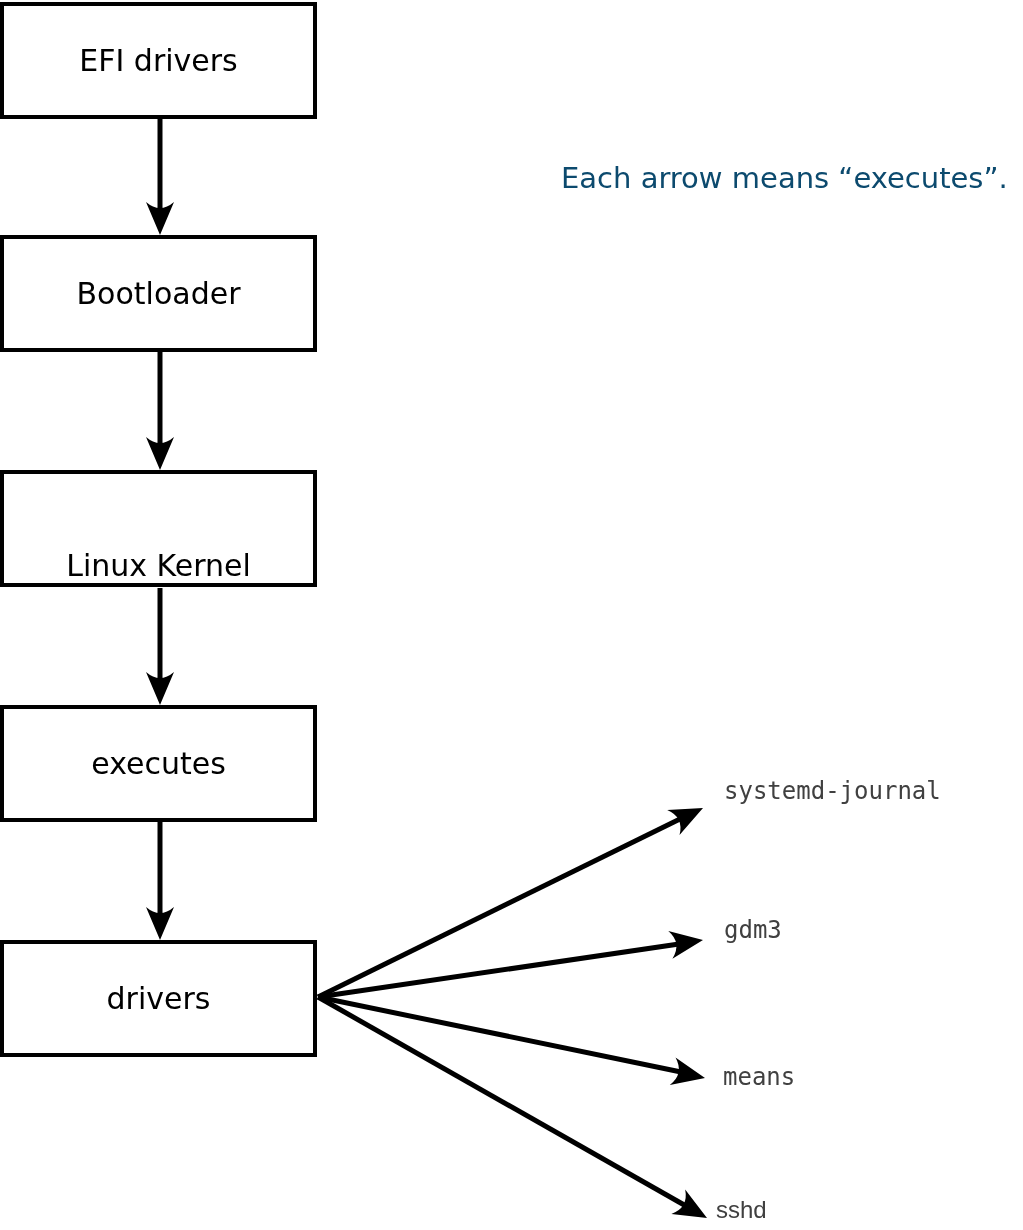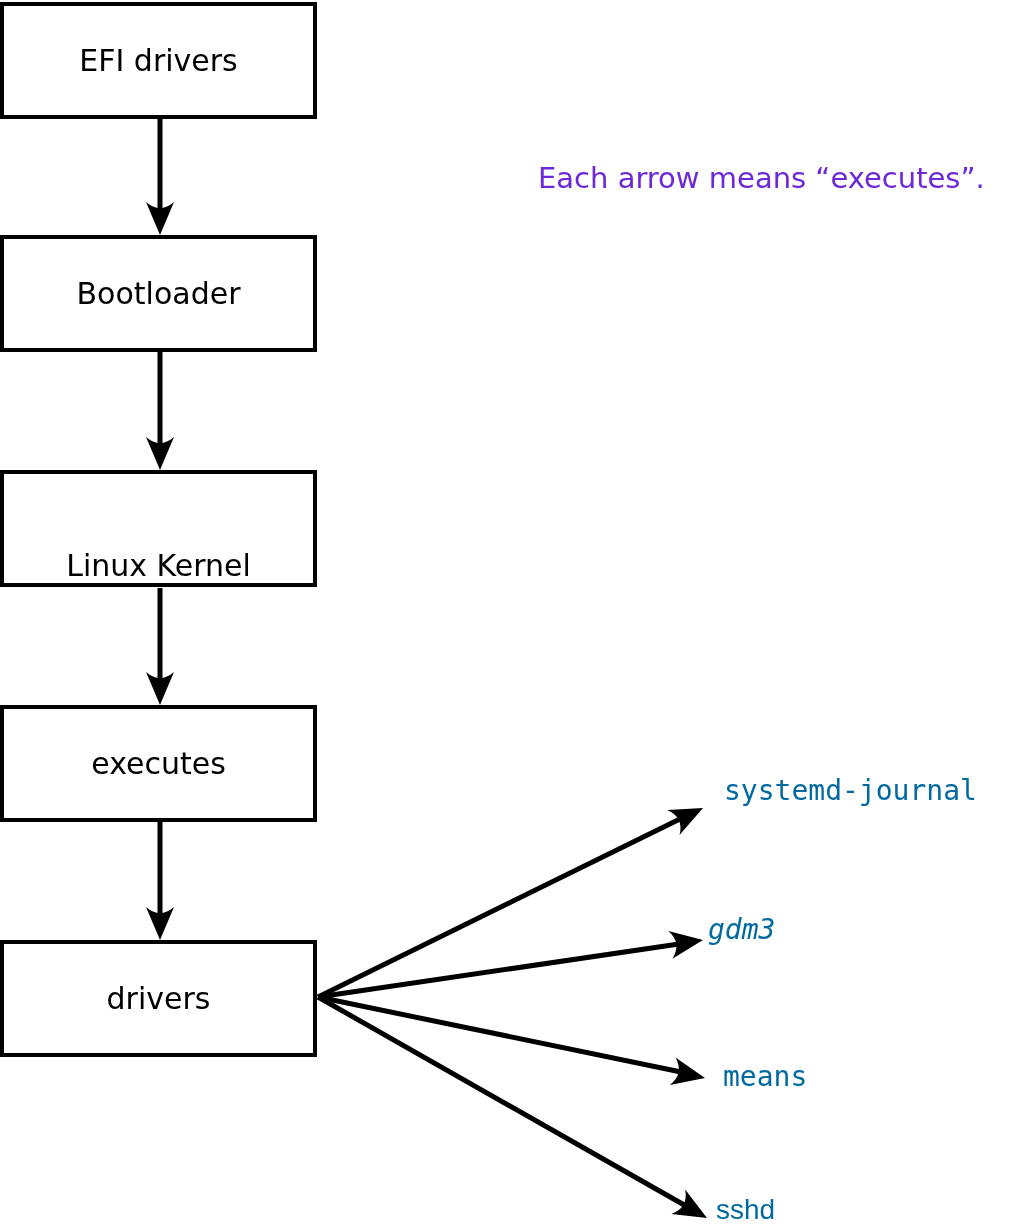--- a/index.html
+++ b/index.html
@@ -39,37 +39,37 @@
     color: #000000;
     white-space: nowrap;
   }
   .b1 { top: 2px; }
   .b2 { top: 235px; }
   .b3 { top: 470px; align-items: flex-end; }
   .b4 { top: 705px; }
   .b5 { top: 940px; }
   .note {
     position: absolute;
-    left: 538px;
+    left: 561px;
     top: 161px;
     font-size: 29px;
-    color: #6d28d9;
+    color: #0c4a6e;
     white-space: nowrap;
   }
   .proc-label {
     position: absolute;
-    font-size: 28px;
-    color: #0369a1;
+    font-size: 24px;
+    color: #404040;
     white-space: nowrap;
     line-height: 34px;
   }
   .mono { font-family: "DejaVu Sans Mono", "Liberation Mono", monospace; }
   .sans { font-family: Liberation Sans, sans-serif; }
   .p1 { left: 724px; top: 774px; }
-  .p2 { left: 708px; top: 913px; font-style: italic; }
+  .p2 { left: 724px; top: 913px; }
   .p3 { left: 723px; top: 1060px; }
   .p4 { left: 716px; top: 1193px; }
   svg .edge {
     stroke: #000000;
     stroke-width: 5px;
     fill: none;
   }
   svg .head {
     fill: #000000;
     stroke: none;

